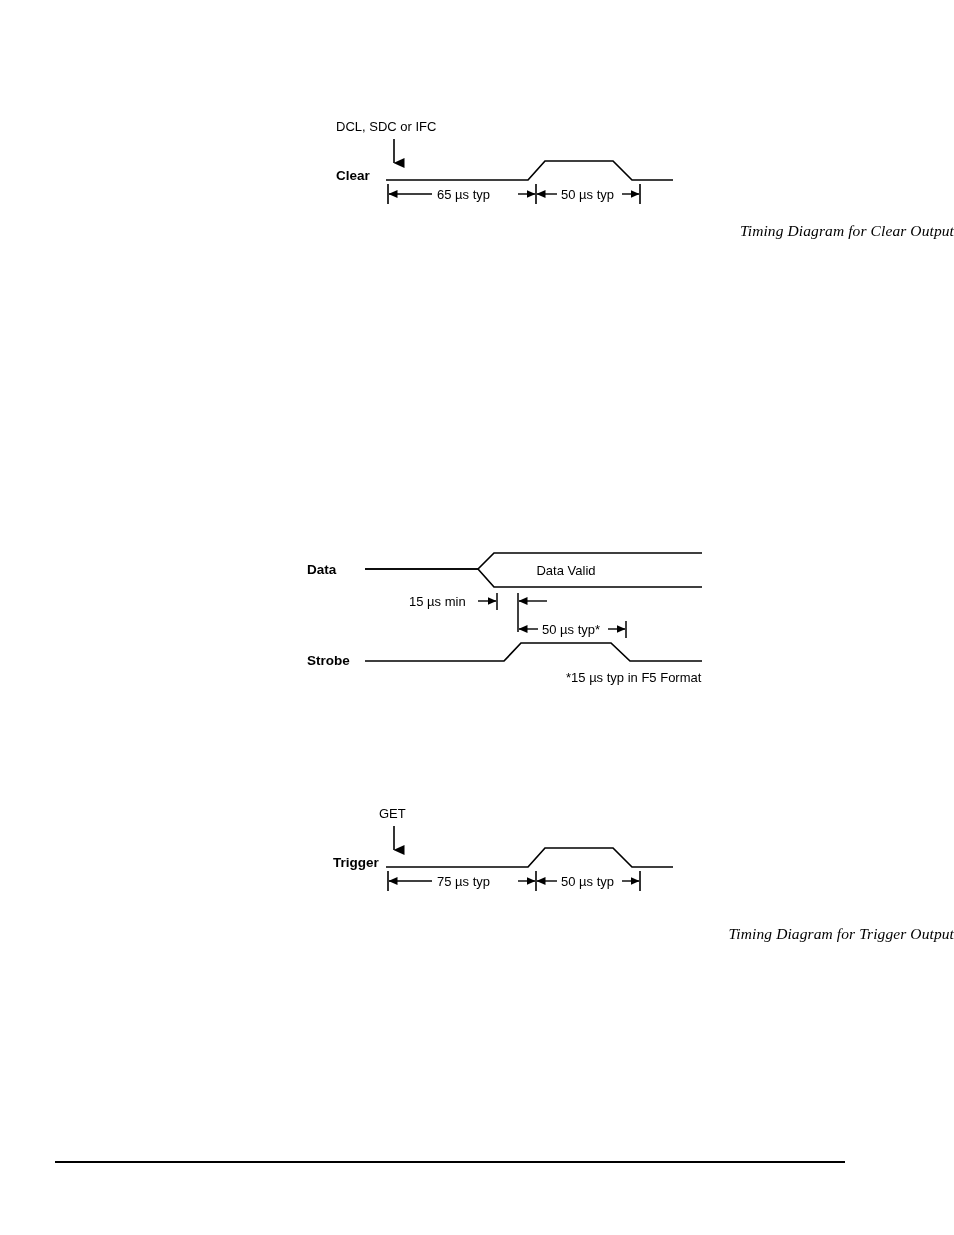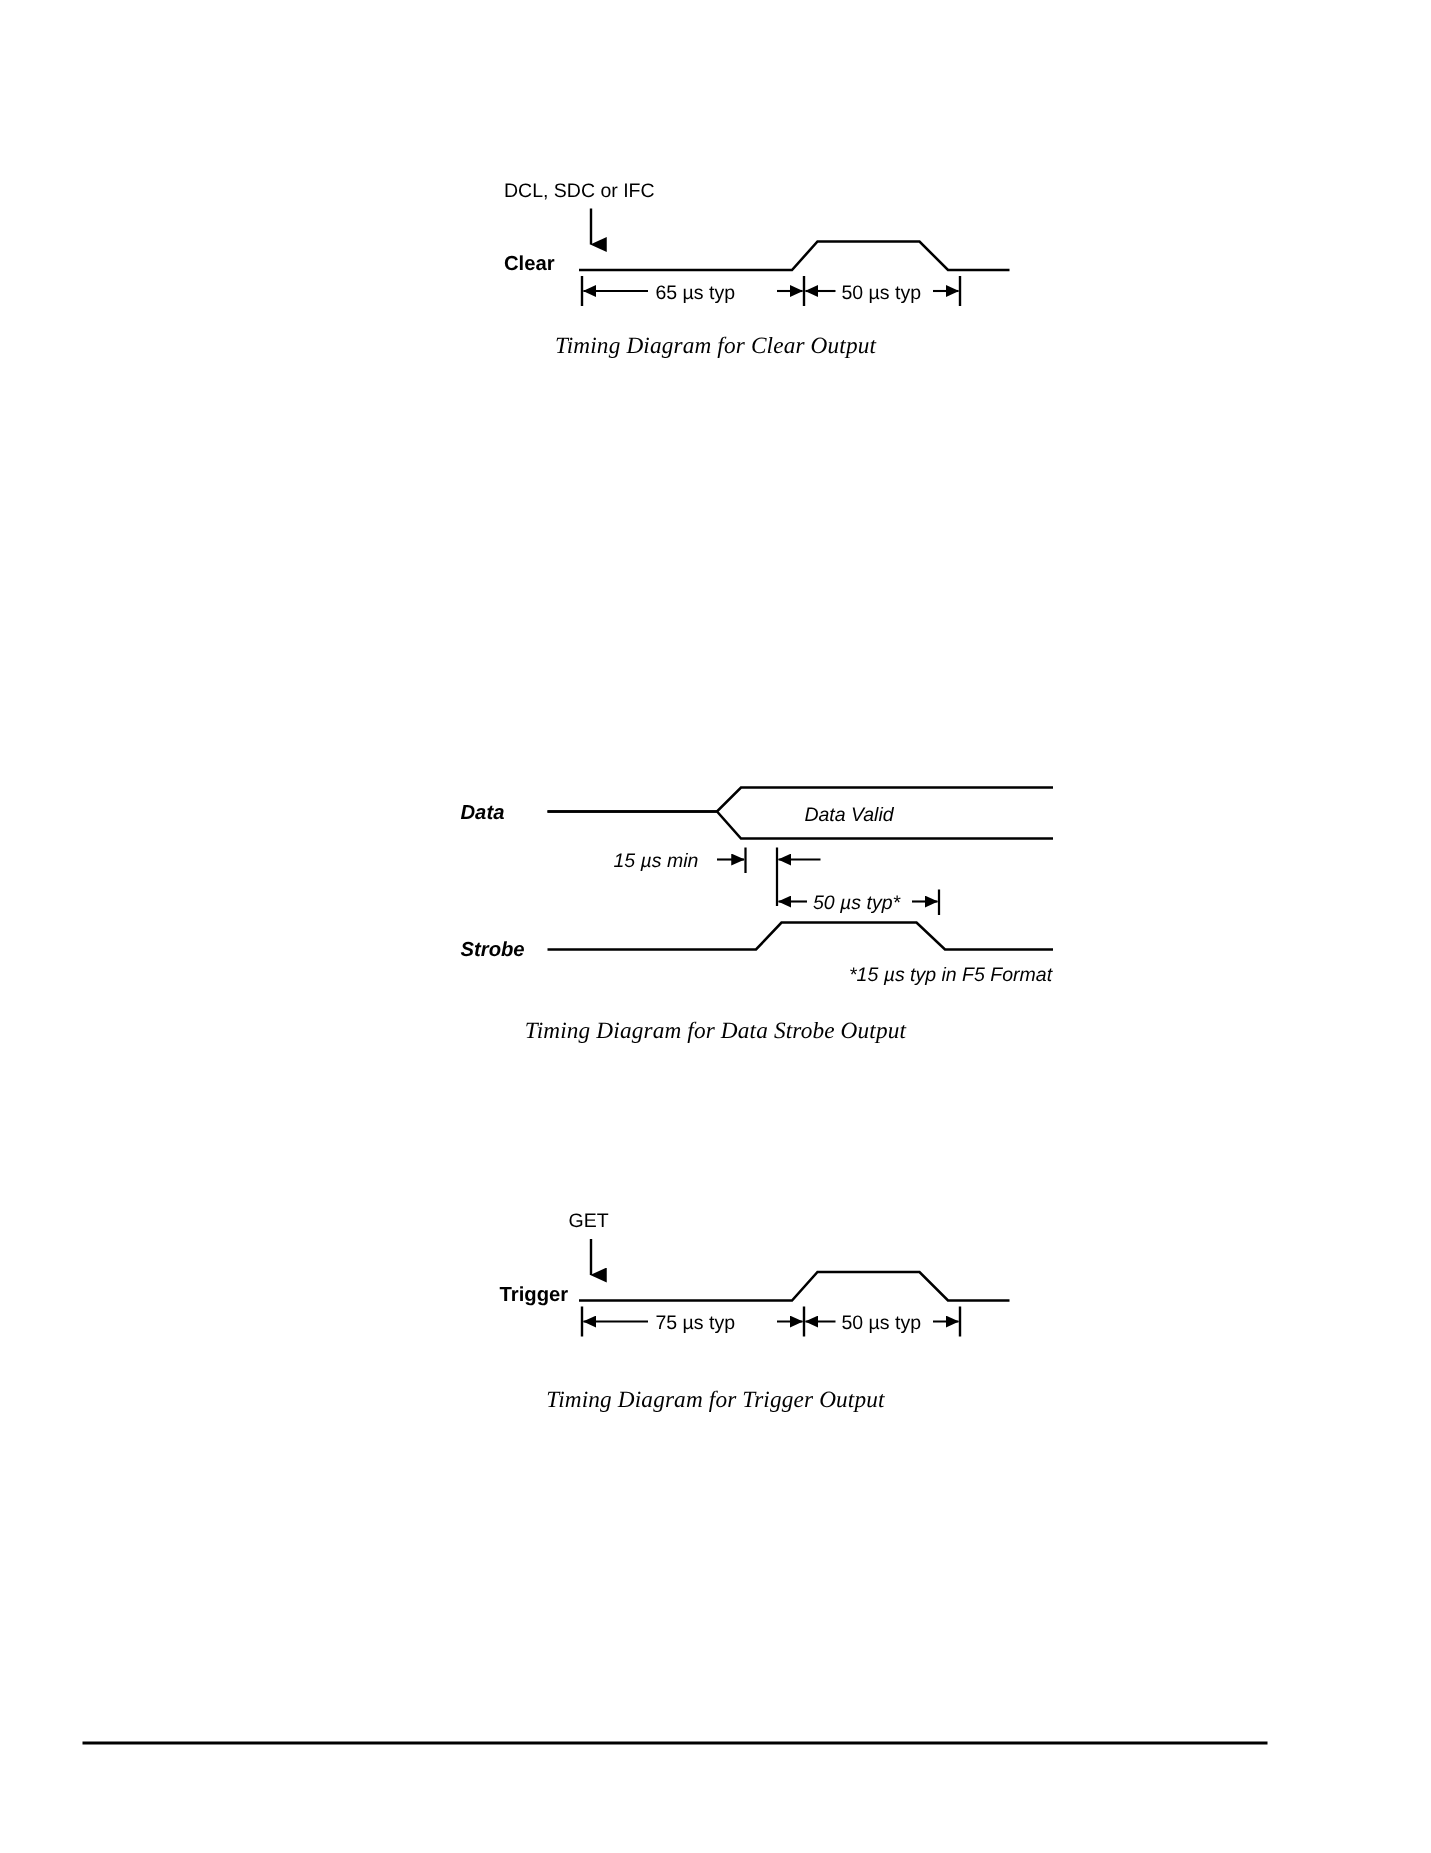--- a/index.html
+++ b/index.html
@@ -25,21 +25,21 @@
     position: absolute;
     left: 0;
     width: 954px;
   }
   .fig-svg {
     display: block;
   }
   .caption {
     position: absolute;
     width: 954px;
-    text-align: center;
+    text-align: right;
     font-family: "Liberation Serif", serif;
     font-style: italic;
     font-size: 15.5px;
     letter-spacing: 0.1px;
     color: #000000;
     white-space: nowrap;
   }
   .footer-rule {
     position: absolute;
     left: 55px;
@@ -102,21 +102,21 @@
       <text class="dim-label" x="437" y="94">65 µs  typ</text>
       <line x1="518" y1="89" x2="535" y2="89" stroke="#000" stroke-width="1.4" marker-end="url(#arrR1)"></line>
 
       <line x1="537" y1="89" x2="557" y2="89" stroke="#000" stroke-width="1.4" marker-start="url(#arrL1)"></line>
       <text class="dim-label" x="561" y="94">50 µs  typ</text>
       <line x1="622" y1="89" x2="639" y2="89" stroke="#000" stroke-width="1.4" marker-end="url(#arrR1)"></line>
     </svg>
   </div>
   <div class="caption" style="top:222px;">Timing Diagram for Clear Output</div>
 
-  <div class="figure" style="top:512px; height:150px;font-style:italic;">
+  <div class="figure" style="top:540px; height:150px;">
     <svg class="fig-svg" width="954" height="150" viewBox="0 0 954 150">
       <defs>
         <marker id="arrR2" markerWidth="9" markerHeight="8" refX="8.5" refY="4" orient="auto" markerUnits="userSpaceOnUse">
           <path d="M0,0 L9,4 L0,8 z" fill="#000"></path>
         </marker>
         <marker id="arrL2" markerWidth="9" markerHeight="8" refX="0.5" refY="4" orient="auto" markerUnits="userSpaceOnUse">
           <path d="M9,0 L0,4 L9,8 z" fill="#000"></path>
         </marker>
       </defs>
 
@@ -139,21 +139,20 @@
       <line x1="608" y1="89" x2="625" y2="89" stroke="#000" stroke-width="1.4" marker-end="url(#arrR2)"></line>
       <line x1="626" y1="81" x2="626" y2="98" stroke="#000" stroke-width="1.5"></line>
 
       <text class="sig-label" x="307" y="125">Strobe</text>
 
       <path d="M 365,121 L 504,121 L 521,103 L 611,103 L 630,121 L 702,121" fill="none" stroke="#000" stroke-width="1.7"></path>
 
       <text class="note" x="566" y="142">*15 µs  typ in F5 Format</text>
     </svg>
   </div>
-  <div class="caption" style="top:679px;">Timing Diagram for Data Strobe Output</div>
 
   <div class="figure" style="top:792px; height:115px;">
     <svg class="fig-svg" width="954" height="115" viewBox="0 0 954 115">
       <defs>
         <marker id="arrR3" markerWidth="9" markerHeight="8" refX="8.5" refY="4" orient="auto" markerUnits="userSpaceOnUse">
           <path d="M0,0 L9,4 L0,8 z" fill="#000"></path>
         </marker>
         <marker id="arrL3" markerWidth="9" markerHeight="8" refX="0.5" refY="4" orient="auto" markerUnits="userSpaceOnUse">
           <path d="M9,0 L0,4 L9,8 z" fill="#000"></path>
         </marker>

